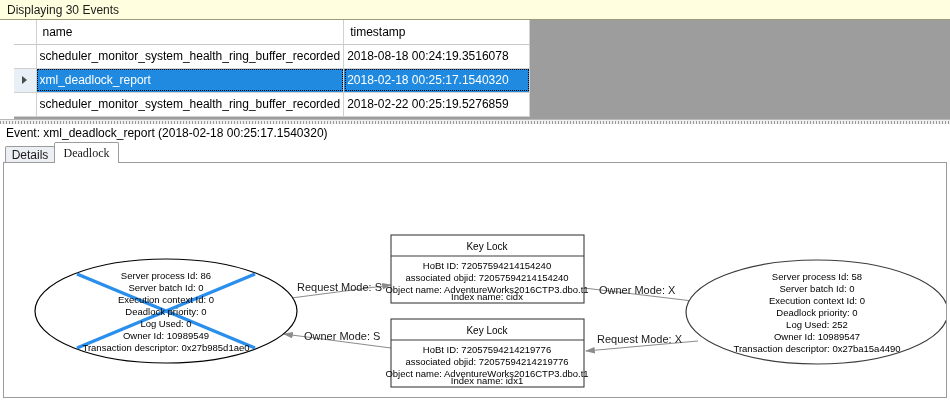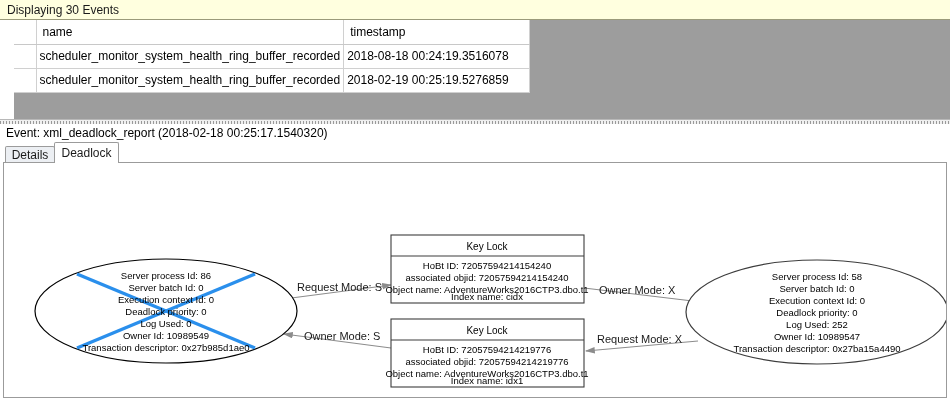--- a/index.html
+++ b/index.html
@@ -177,20 +177,21 @@
     height: 17px;
     background: #eceff3;
   }
   .tab-deadlock {
     left: 54px;
     width: 65px;
     height: 21px;
     background: #ffffff;
     border-color: #9b9b9b;
     z-index: 3;
+    font-family: Liberation Serif, serif;
   }
 
   
   .tab-page {
     position: absolute;
     left: 3px; top: 162px;
     width: 944px;
     height: 236px;
     background: #ffffff;
     border: 1px solid #9b9b9b;
@@ -240,24 +241,31 @@
           <th class="col-name">name</th>
           <th class="col-ts">timestamp</th>
         </tr>
       </thead>
       <tbody>
         <tr>
           <td class="col-sel cell-sel"></td>
           <td class="col-name cell-name">scheduler_monitor_system_health_ring_buffer_recorded</td>
           <td class="col-ts cell-ts">2018-08-18 00:24:19.3516078</td>
         </tr>
+        <tr class="selected">
+          <td class="col-sel cell-sel">
+            <span class="row-arrow"></span>
+          </td>
+          <td class="col-name cell-name">xml_deadlock_report</td>
+          <td class="col-ts cell-ts">2018-02-18 00:25:17.1540320</td>
+        </tr>
         <tr>
           <td class="col-sel cell-sel"></td>
           <td class="col-name cell-name">scheduler_monitor_system_health_ring_buffer_recorded</td>
-          <td class="col-ts cell-ts">2018-02-19 00:25:19.5276859</td>
+          <td class="col-ts cell-ts">2018-02-22 00:25:19.5276859</td>
         </tr>
       </tbody>
     </table>
   </div>
 
   <div class="splitter">
     <div class="grip"></div>
   </div>
 
   <div class="event-caption">

